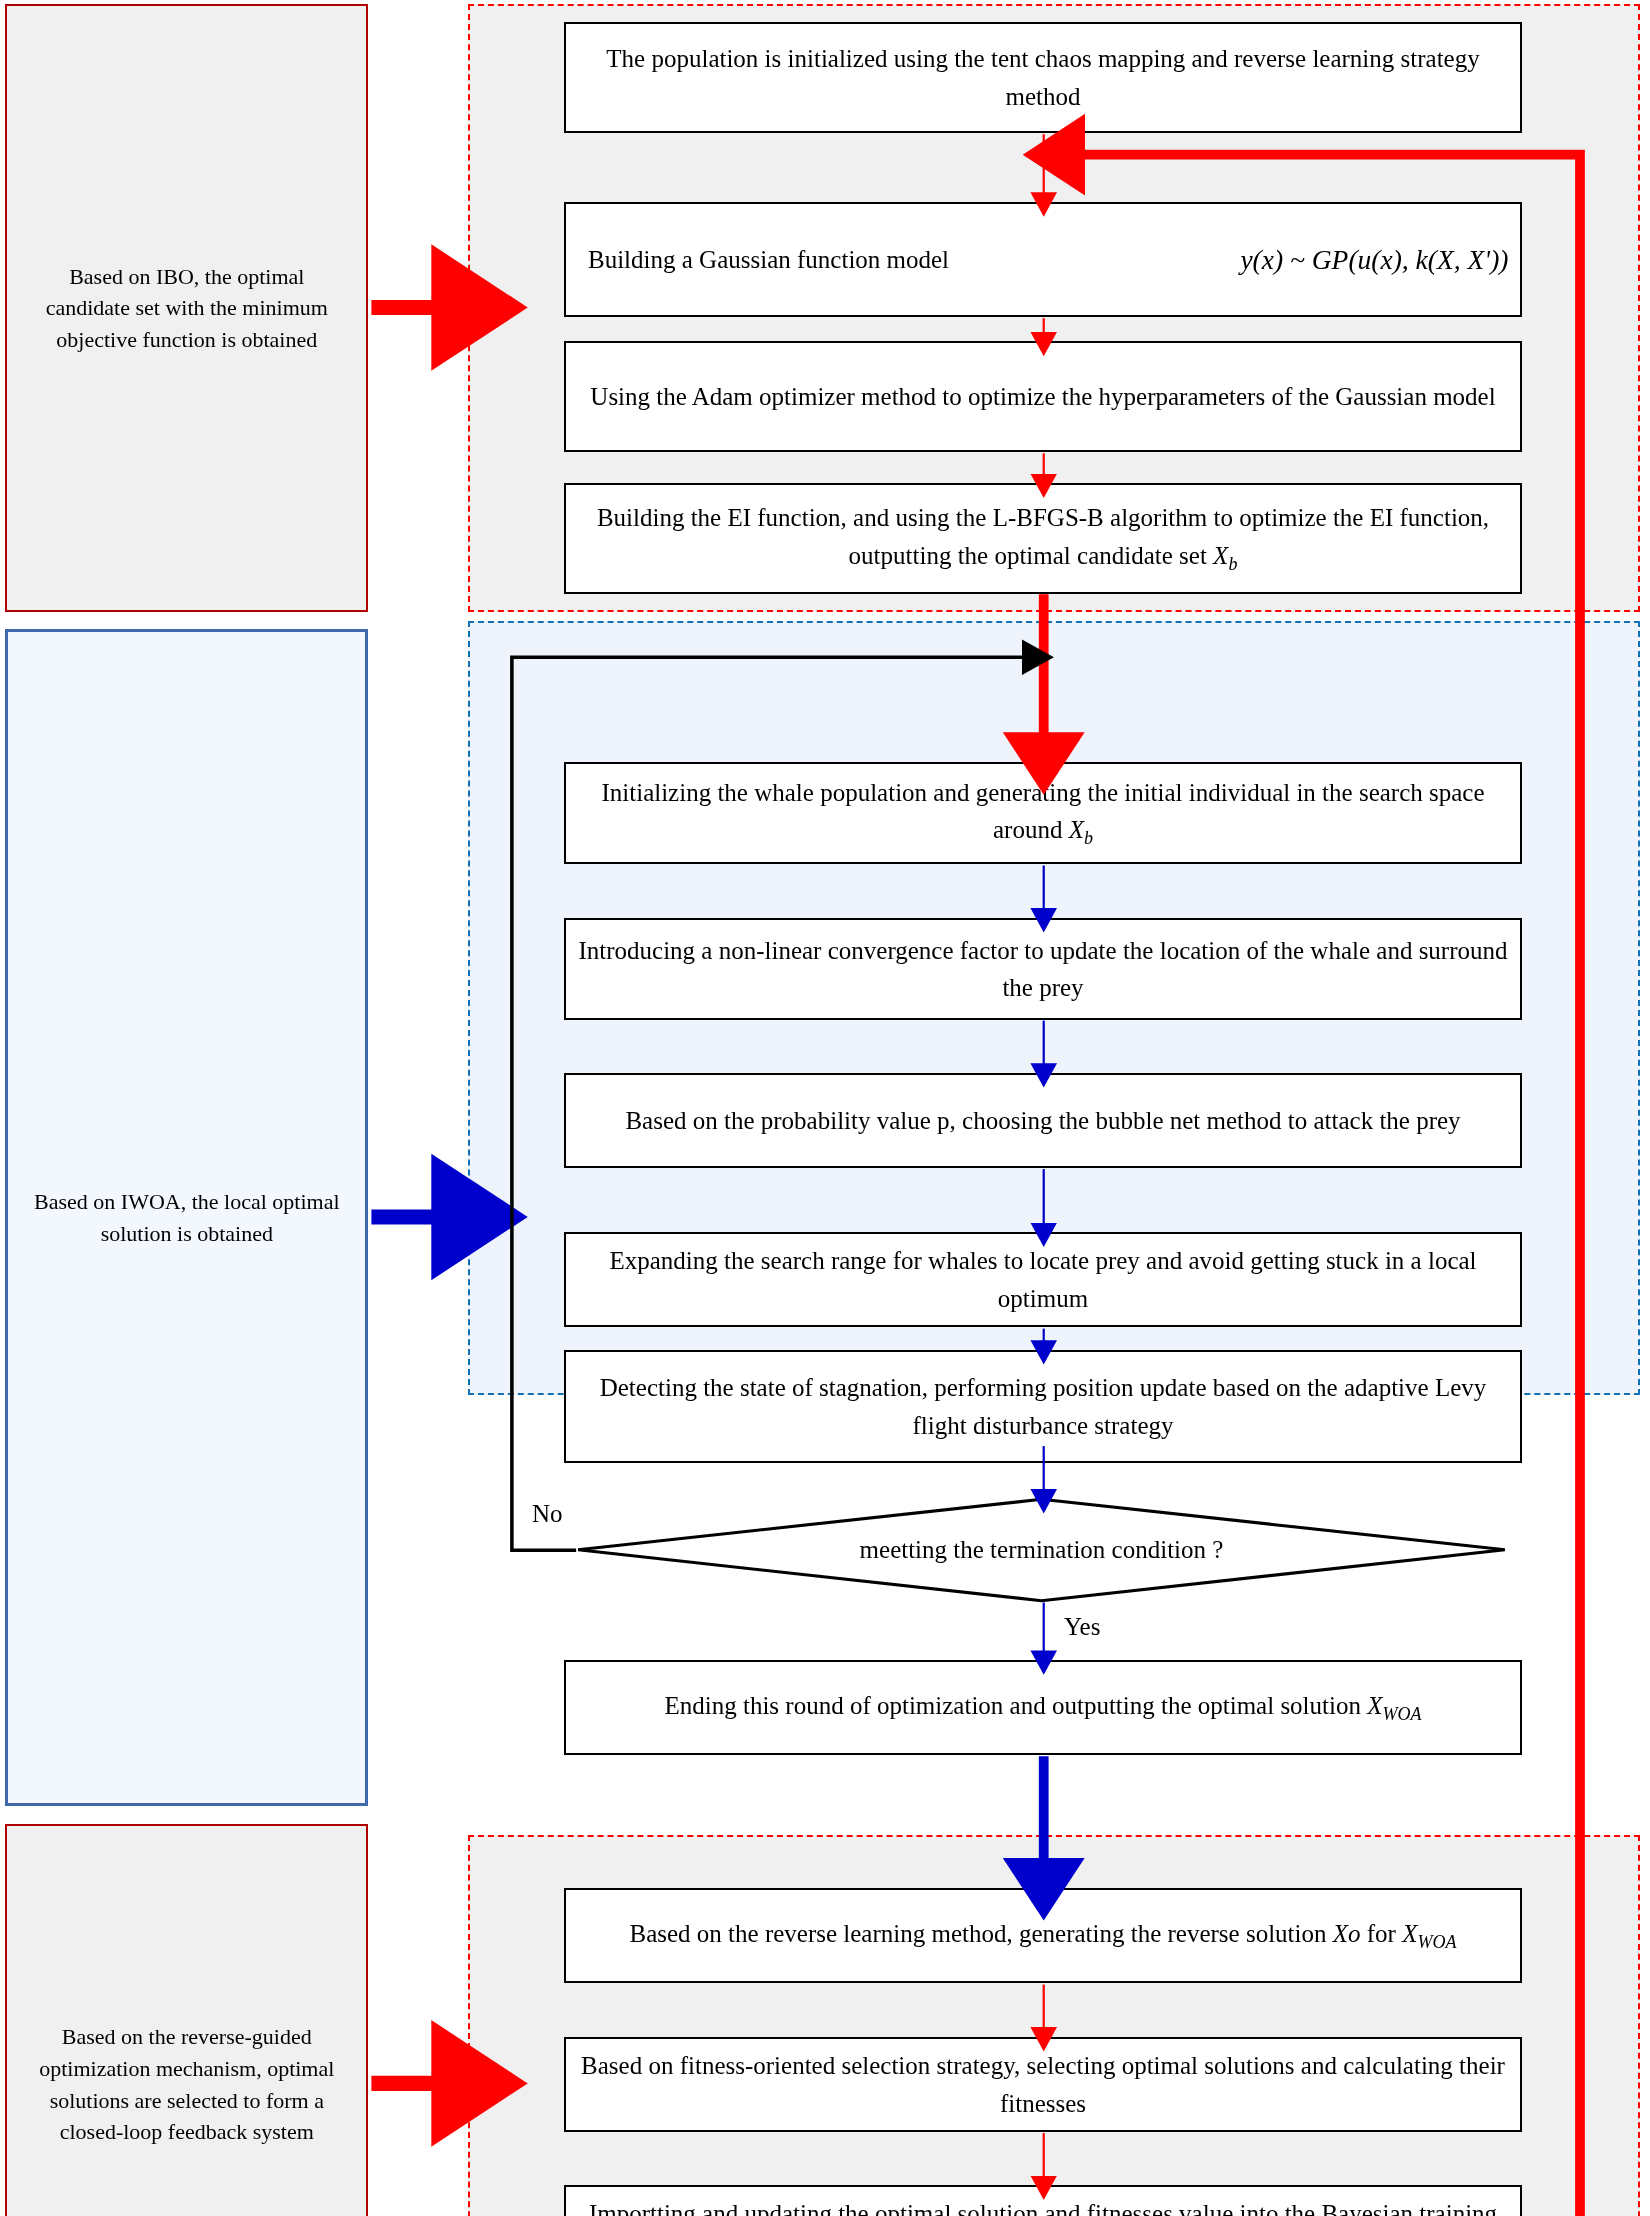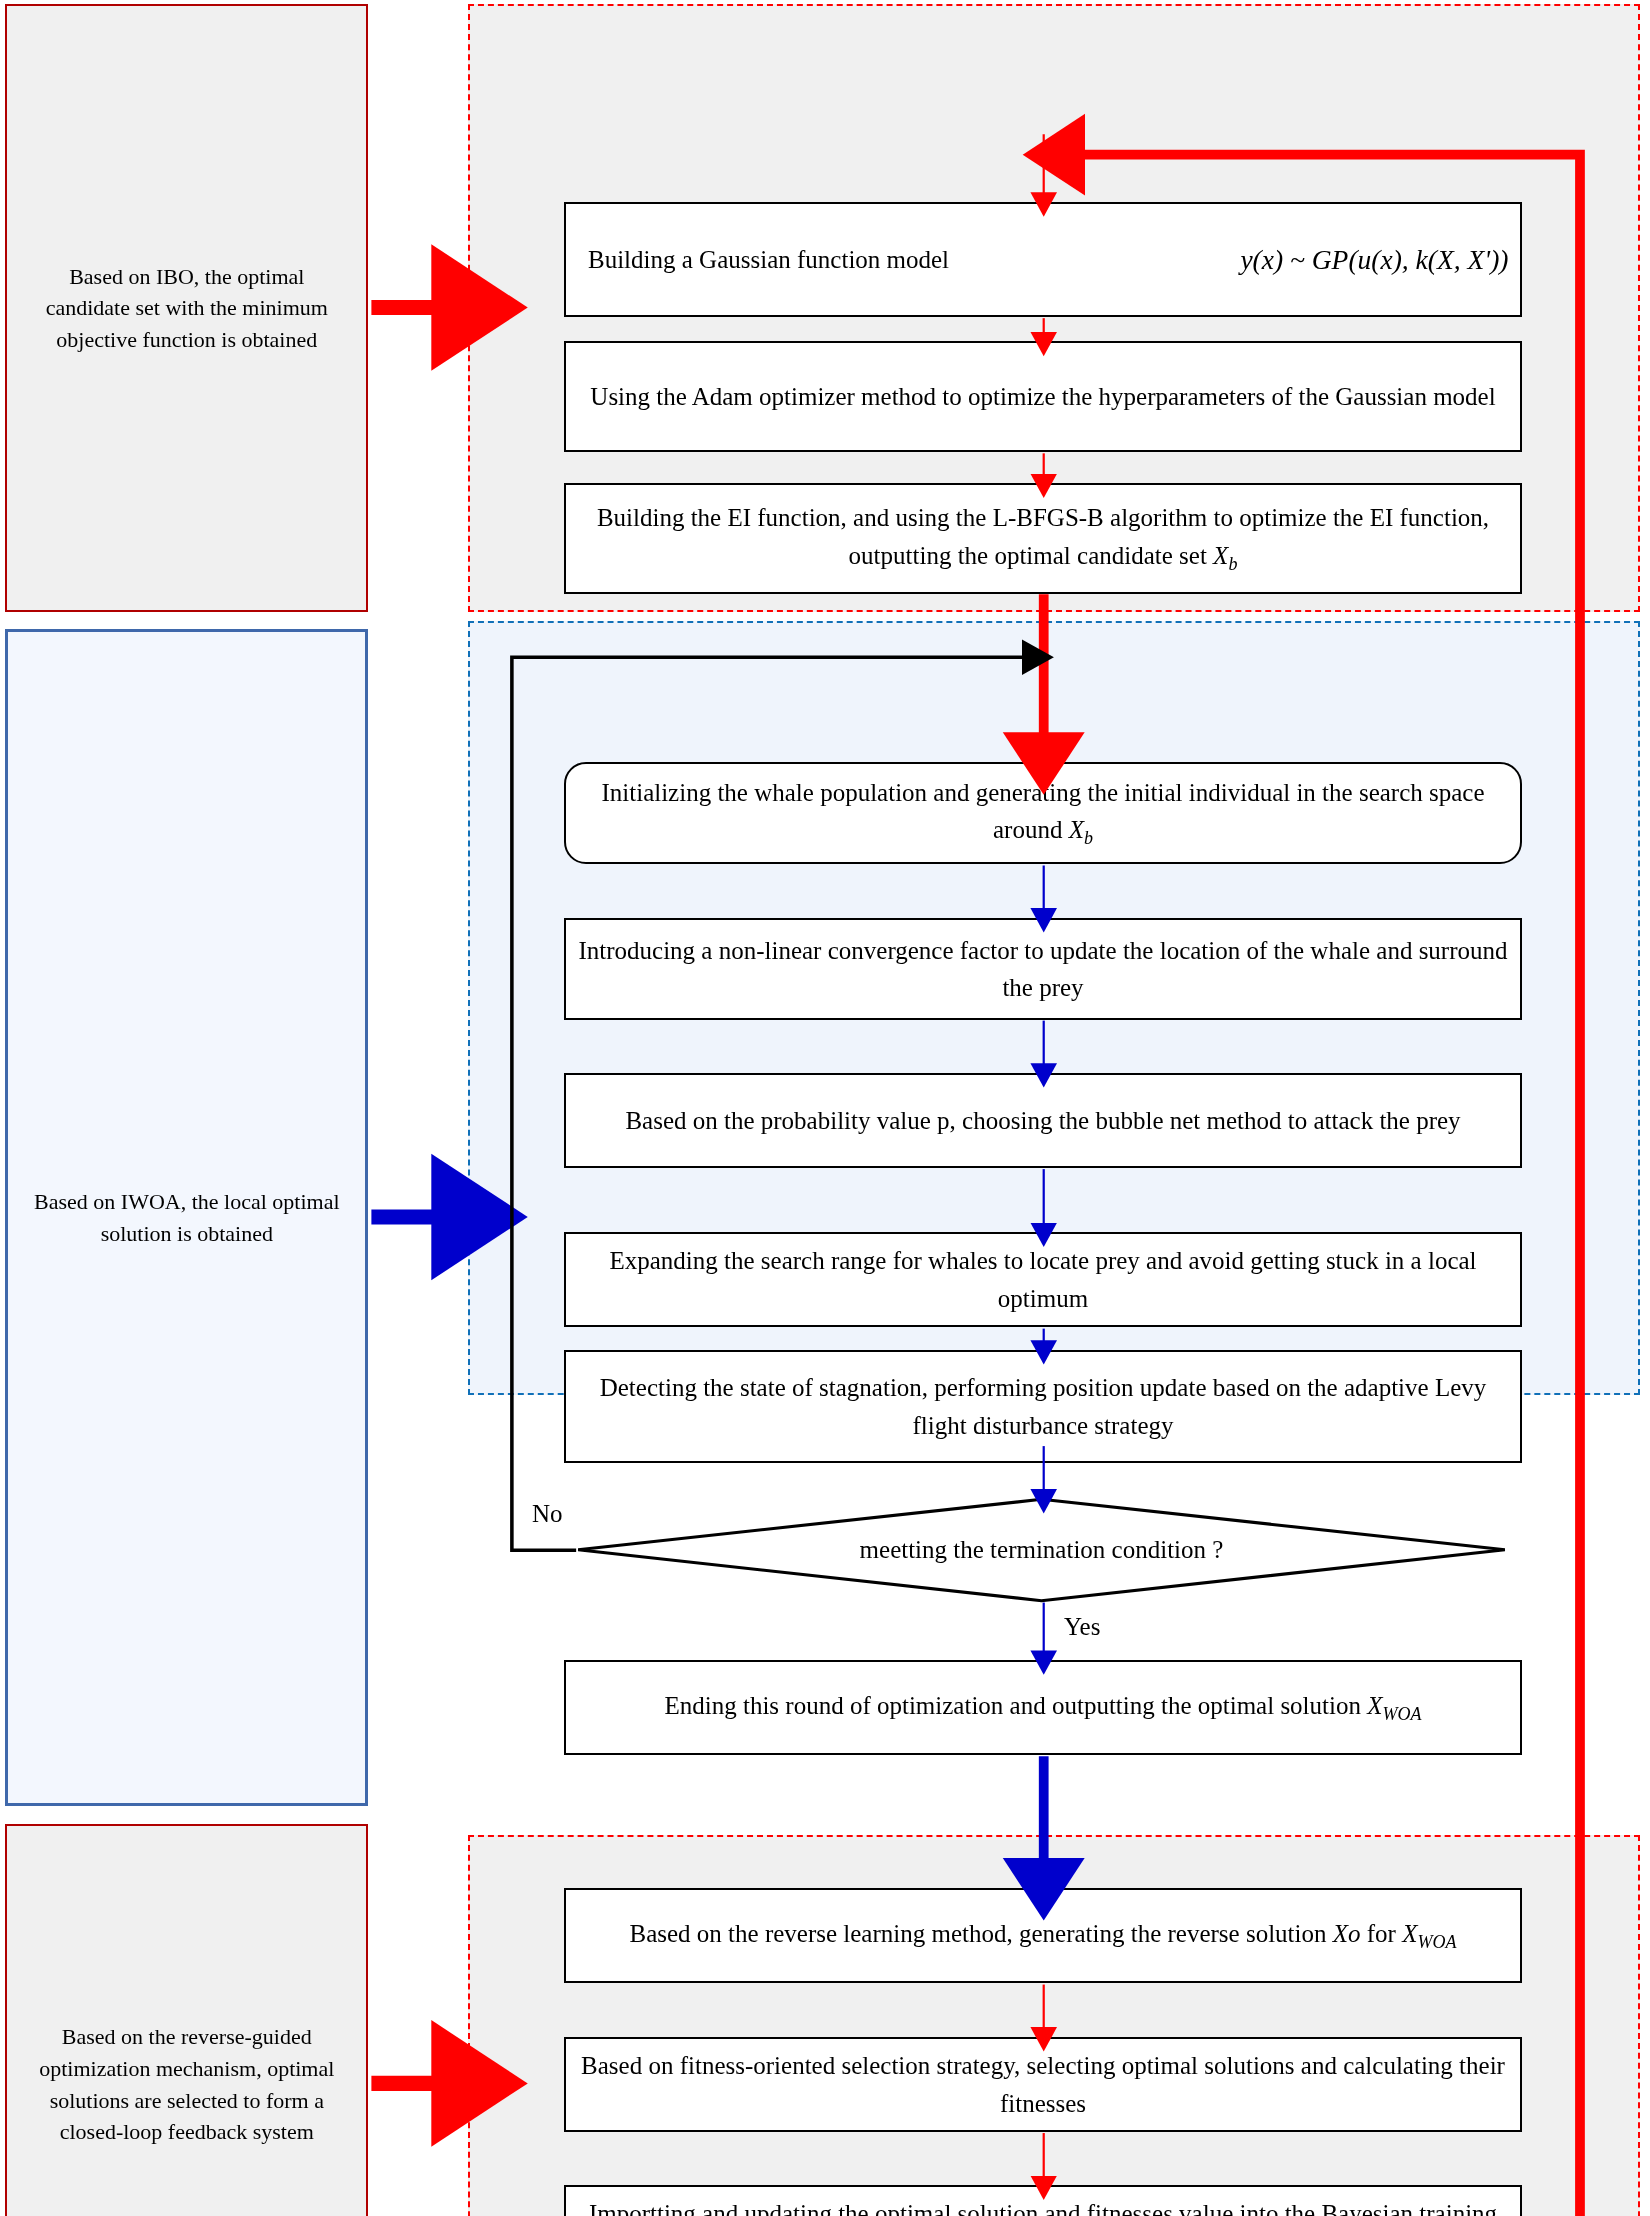--- a/index.html
+++ b/index.html
@@ -71,37 +71,40 @@
   </div>
 
   <div class="legend legend-blue" style="left:5.3px;top:629px;width:363px;height:1177px;">
     <span>Based on IWOA, the local optimal solution is obtained</span>
   </div>
 
   <div class="legend legend-red" style="left:5.3px;top:1824px;width:363px;height:521px;">
     <span>Based on the reverse-guided optimization mechanism, optimal solutions are selected to form a closed-loop feedback system</span>
   </div>
 
+  <div class="node" style="left:564px;top:22px;width:958px;height:111px;">
+    <span>The population is initialized using the tent chaos mapping and reverse learning strategy method</span>
+  </div>
 
   <div class="node" style="left:564px;top:202px;width:958px;height:115px;justify-content:space-between;padding-left:22px;">
     <span>Building a Gaussian function model</span>
     <span class="formula" style="margin-left:26.6px;">
       <span>y(x) ~ GP(u(x), k(X, X'))</span>
     </span>
   </div>
 
   <div class="node" style="left:564px;top:341px;width:958px;height:111px;">
     <span>Using the Adam optimizer method to optimize the hyperparameters of the Gaussian model</span>
   </div>
 
   <div class="node" style="left:564px;top:483px;width:958px;height:111px;">
     <span><span>Building the EI  function, and using the L-BFGS-B algorithm to optimize the EI function, outputting the optimal candidate set </span><span class="ital">X</span><span class="sub">b</span></span>
   </div>
 
-  <div class="node" style="left:564px;top:762px;width:958px;height:102px;border-radius:22px;">
+  <div class="node" style="left:564px;top:762px;width:958px;height:102px;">
     <span><span>Initializing the whale population and generating the initial individual in the search space around </span><span class="ital">X</span><span class="sub">b</span></span>
   </div>
 
   <div class="node" style="left:564px;top:918px;width:958px;height:102px;">
     <span>Introducing a non-linear convergence factor to update the location of the whale and surround the prey</span>
   </div>
 
   <div class="node" style="left:564px;top:1073px;width:958px;height:95px;">
     <span>Based on the probability value p, choosing the bubble net method to attack the prey</span>
   </div>

